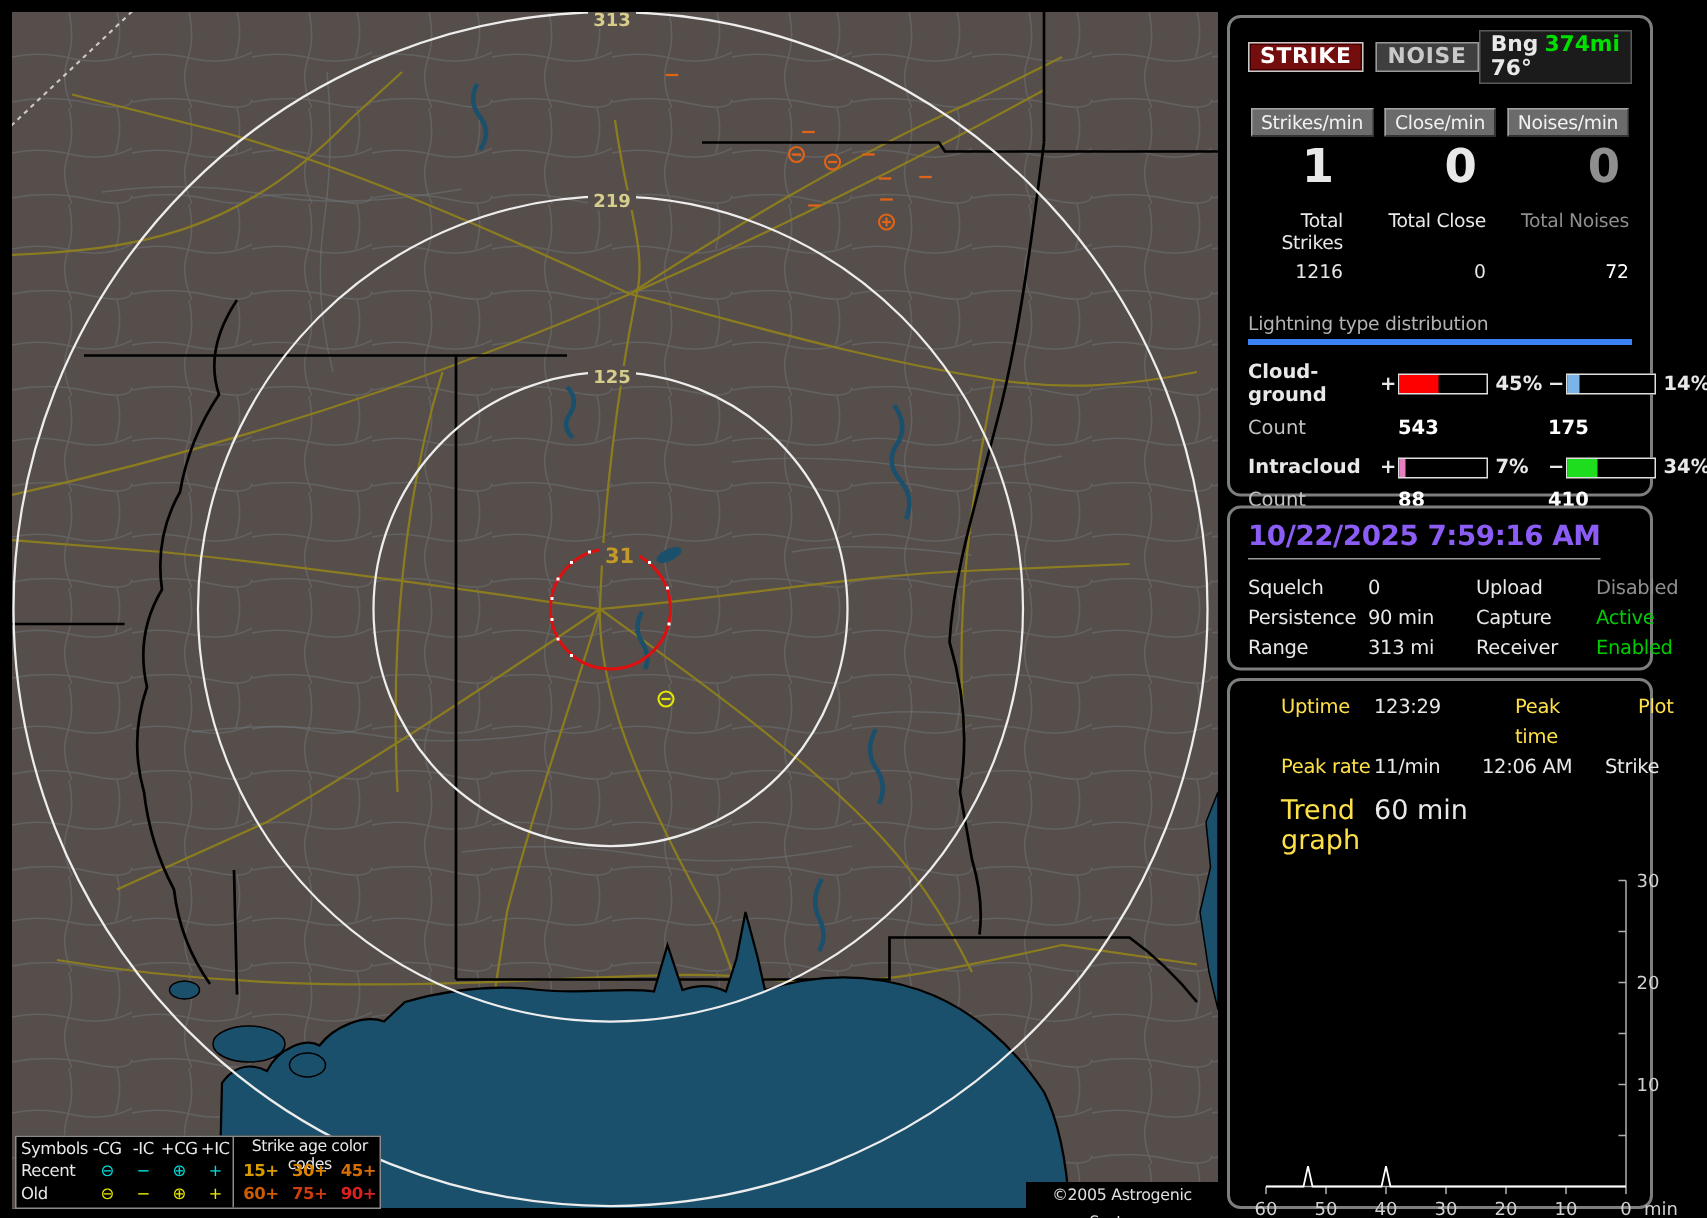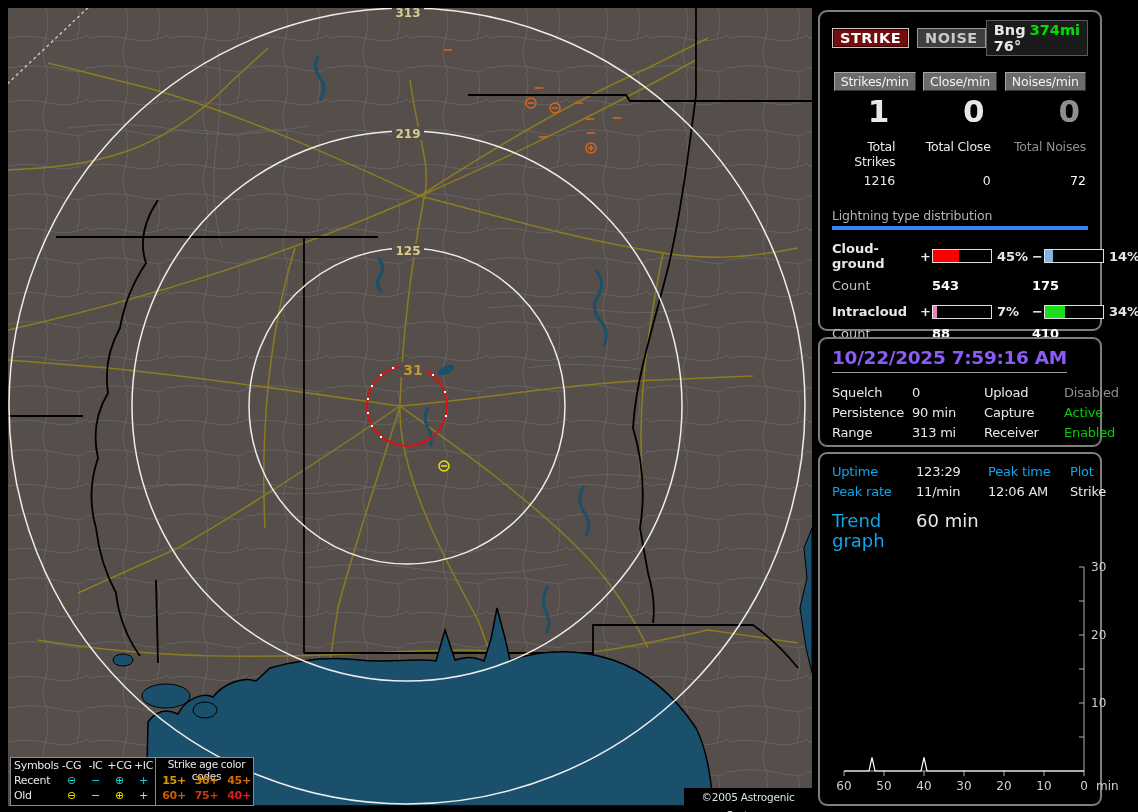--- a/index.html
+++ b/index.html
@@ -73,21 +73,21 @@
   .count-row .cl{color:#c4c4c4;}
   .count-row b{font-weight:bold;color:#fff;}
   
   #datetime{display:inline-block;color:#8b5cf6;font-weight:bold;font-size:18.5px;
       letter-spacing:-0.3px;border-bottom:1px solid #9a9a9a;padding-bottom:4px;}
   .stat-grid{margin-top:10px;font-size:13px;letter-spacing:-0.2px;}
   .stat-row{display:grid;grid-template-columns:80px 72px 80px auto;line-height:20px;}
   .val-gray{color:#8f8f8f;} .val-green{color:#00cc00;}
   
   .trend-grid .stat-row{grid-template-columns:84px 72px 82px auto;}
-  .lbl{color:#0ea5e9;}
+  .lbl{color:#fde047;margin-left:22px;}
   .trendline{display:grid;grid-template-columns:84px auto;margin-top:9px;font-size:18px;line-height:20px;}
   #trend-svg{margin-top:2px;}
   #trend-svg text{font-size:12px;fill:#d0d0d0;}
 </style>
 </head>
 <body>
 
 <div id="map-wrap" class="abs">
   <svg width="804" height="798" viewBox="0 0 804 798">
     <defs>
@@ -283,21 +283,21 @@
           <span class="age-title">Strike age color codes</span>
         </div>
       <div class="lg-rowR">
         <span class="a15">15+</span>
         <span class="a30">30+</span>
         <span class="a45">45+</span>
       </div>
       <div class="lg-rowR">
         <span class="a60">60+</span>
         <span class="a75">75+</span>
-        <span class="a90">40+</span>
+        <span class="a90">90+</span>
       </div>
     </div>
   </div>
   <div id="map-copyright" class="abs">©2005 Astrogenic Systems</div>
 </div>
 
 <div id="panel-top" class="panel abs">
   <div class="toprow">
     <div id="strike-btn" class="btn">STRIKE</div>
     <div id="noise-btn" class="btn">NOISE</div>

